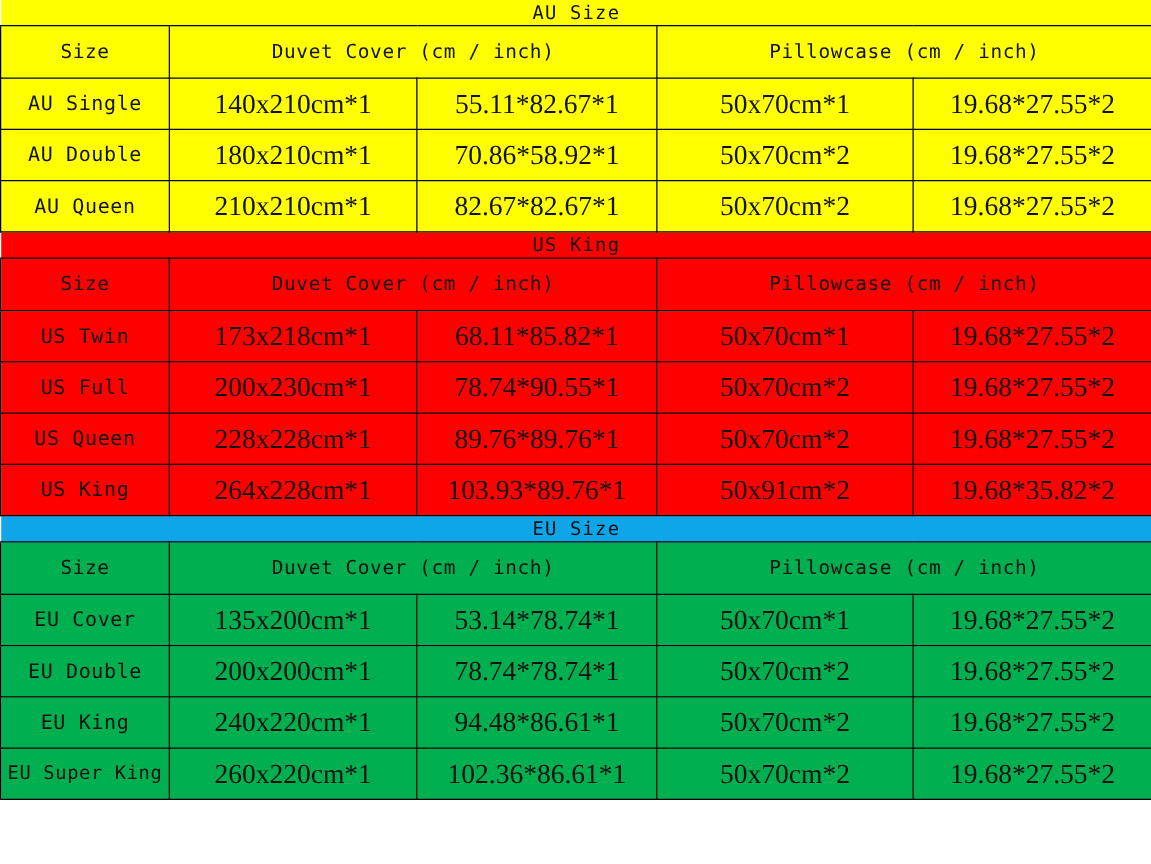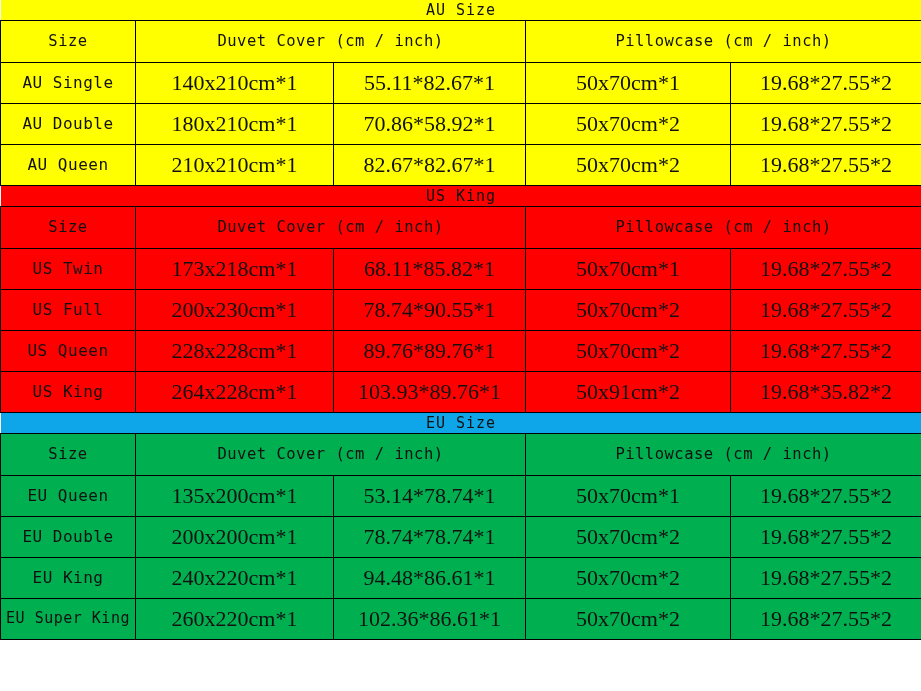--- a/index.html
+++ b/index.html
@@ -161,21 +161,21 @@
     <tbody class="sec-eu">
       <tr class="title-row">
         <td colspan="5">EU Size</td>
       </tr>
       <tr class="head-row">
         <td>Size</td>
         <td colspan="2">Duvet Cover (cm / inch)</td>
         <td colspan="2">Pillowcase (cm / inch)</td>
       </tr>
       <tr class="data-row">
-        <td class="size-cell">EU Queen</td>
+        <td class="size-cell">EU Cover</td>
         <td>135x200cm*1</td>
         <td>53.14*78.74*1</td>
         <td>50x70cm*1</td>
         <td>19.68*27.55*2</td>
       </tr>
       <tr class="data-row">
         <td class="size-cell">EU Double</td>
         <td>200x200cm*1</td>
         <td>78.74*78.74*1</td>
         <td>50x70cm*2</td>

